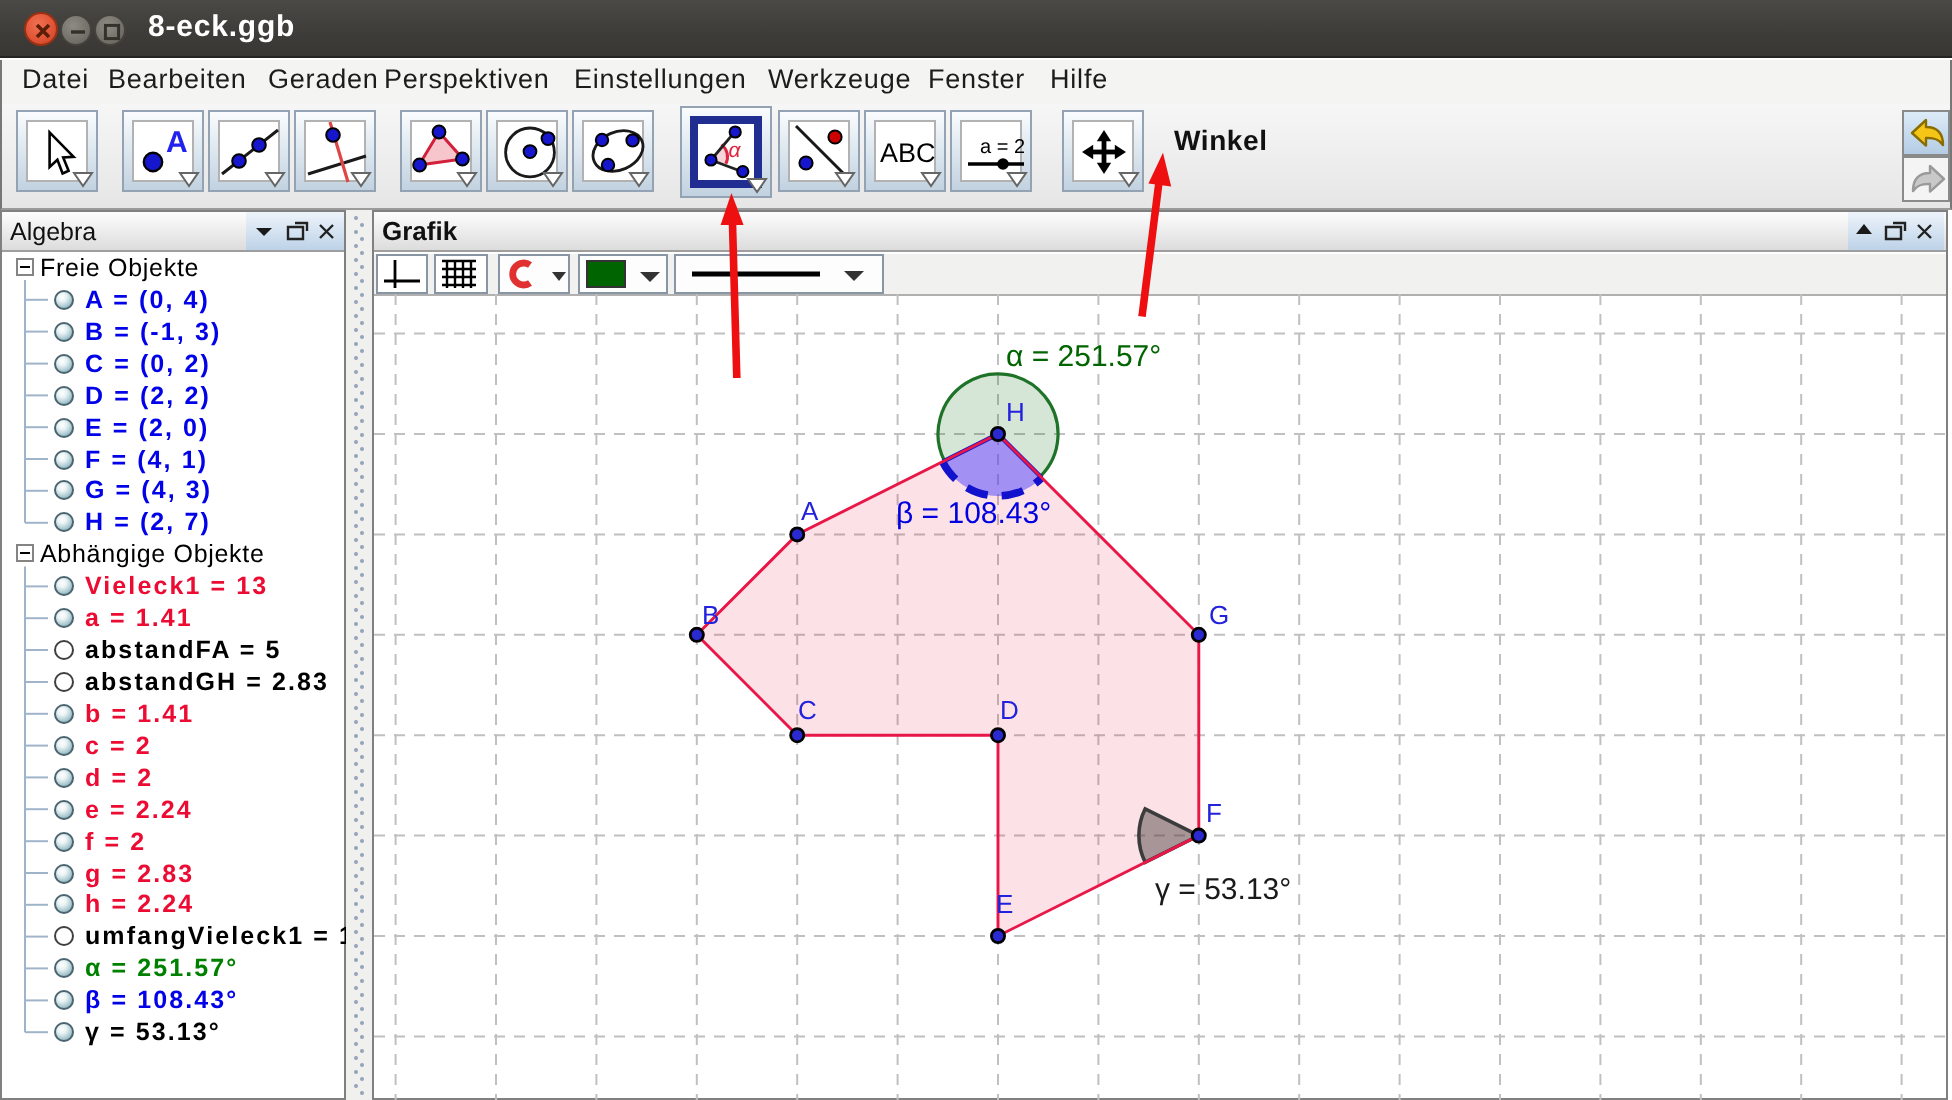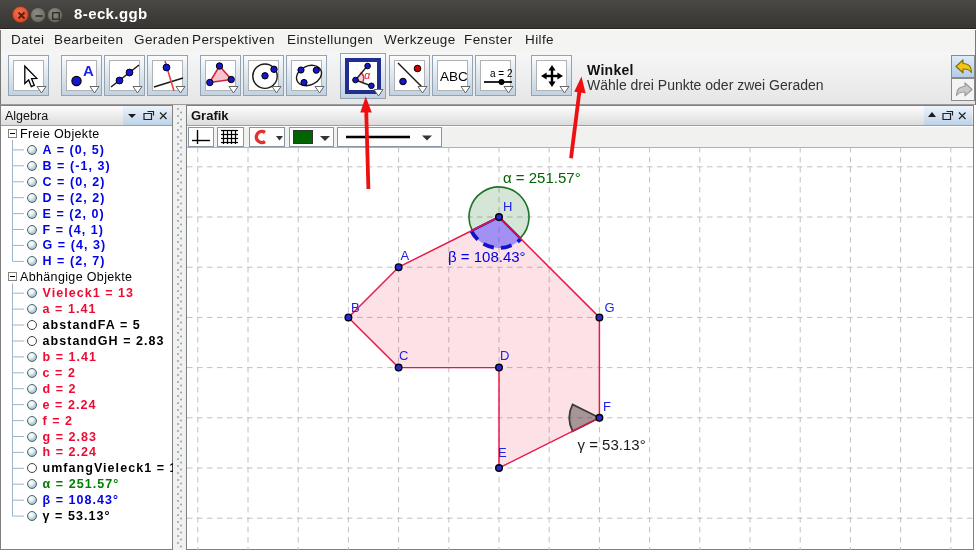--- a/index.html
+++ b/index.html
@@ -274,21 +274,20 @@
         <svg width="22" height="21" style="position:absolute;left:1px;top:1px" viewBox="0 0 22 21">
           <path d="M3 9.5 L10 3 L10 6.5 C16 6.5 18.5 10 18.5 15.5 C16.5 12.5 14 11.8 10 12 L10 15.8 Z" fill="#f5c518" stroke="#8a6d00" stroke-width="1.2" stroke-linejoin="round"></path>
         </svg>
       </div>
     <div class="histbtn" id="redo">
         <svg width="22" height="21" style="position:absolute;left:1px;top:1px" viewBox="0 0 22 21">
           <path d="M19 9.5 L12 3 L12 6.5 C6 6.5 3.5 10 3.5 15.5 C5.5 12.5 8 11.8 12 12 L12 15.8 Z" fill="#c9c9c9" stroke="#9a9a9a" stroke-width="1.2" stroke-linejoin="round"></path>
         </svg>
       </div>
     <div id="winkel-title">Winkel</div>
-    <div id="winkel-sub">Wähle drei Punkte oder zwei Geraden</div>
   </div>
 
   <div id="main">
     <div id="algebra">
       <div id="alg-header">
         <span class="title">Algebra</span>
         <div id="alg-hover"></div>
         <svg width="50" height="19" style="position:absolute;right:0;top:0">
           <path d="M6 8 L14 8 L10 12 Z" fill="#1a1a1a"></path>
           <path d="M22 7.5 L22 13.5 L29.5 13.5 L29.5 7.5 Z M25.5 5.5 L31.5 5.5 L31.5 9.5" fill="none" stroke="#222" stroke-width="1.2"></path>
@@ -322,21 +321,21 @@
             <line x1="11.5" y1="378.2" x2="23" y2="378.2" stroke="#9fb4c8" stroke-width="1"></line>
             <line x1="11.5" y1="394.2" x2="23" y2="394.2" stroke="#9fb4c8" stroke-width="1"></line>
             <line x1="11.5" y1="410.1" x2="23" y2="410.1" stroke="#9fb4c8" stroke-width="1"></line>
           </svg>
       <div class="trow" style="top:20.0px;left:0px;width:155px">
             <span class="mbox" style="top:3px"></span>
             <span style="position:absolute;left:19px">Freie Objekte</span>
           </div>
       <div class="trow" style="top:35.9px;left:0px;width:171px;color:#0202e8">
             <span class="marble" style="left:26px"></span>
-            <span style="position:absolute;left:41.5px"><b>A = (0, 5)</b></span>
+            <span style="position:absolute;left:41.5px"><b>A = (0, 4)</b></span>
           </div>
       <div class="trow" style="top:51.8px;left:0px;width:158px;color:#0202e8">
             <span class="marble" style="left:26px"></span>
             <span style="position:absolute;left:41.5px"><b>B = (-1, 3)</b></span>
           </div>
       <div class="trow" style="top:67.8px;left:0px;width:171px;color:#0202e8">
             <span class="marble" style="left:26px"></span>
             <span style="position:absolute;left:41.5px"><b>C = (0, 2)</b></span>
           </div>
       <div class="trow" style="top:83.7px;left:0px;width:171px;color:#0202e8">

